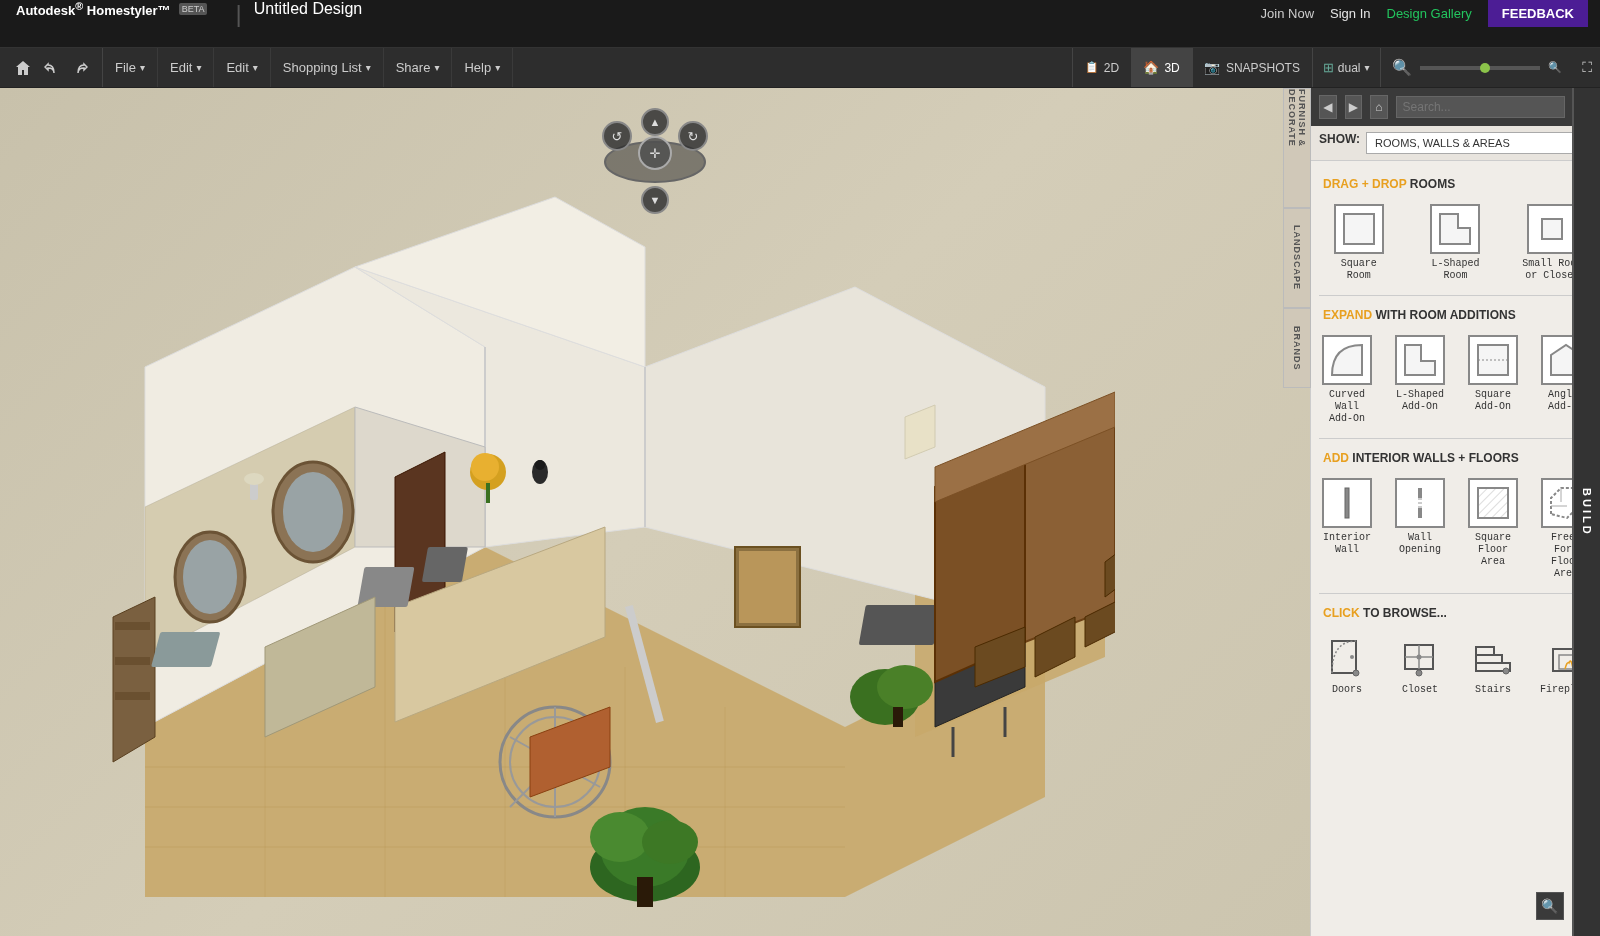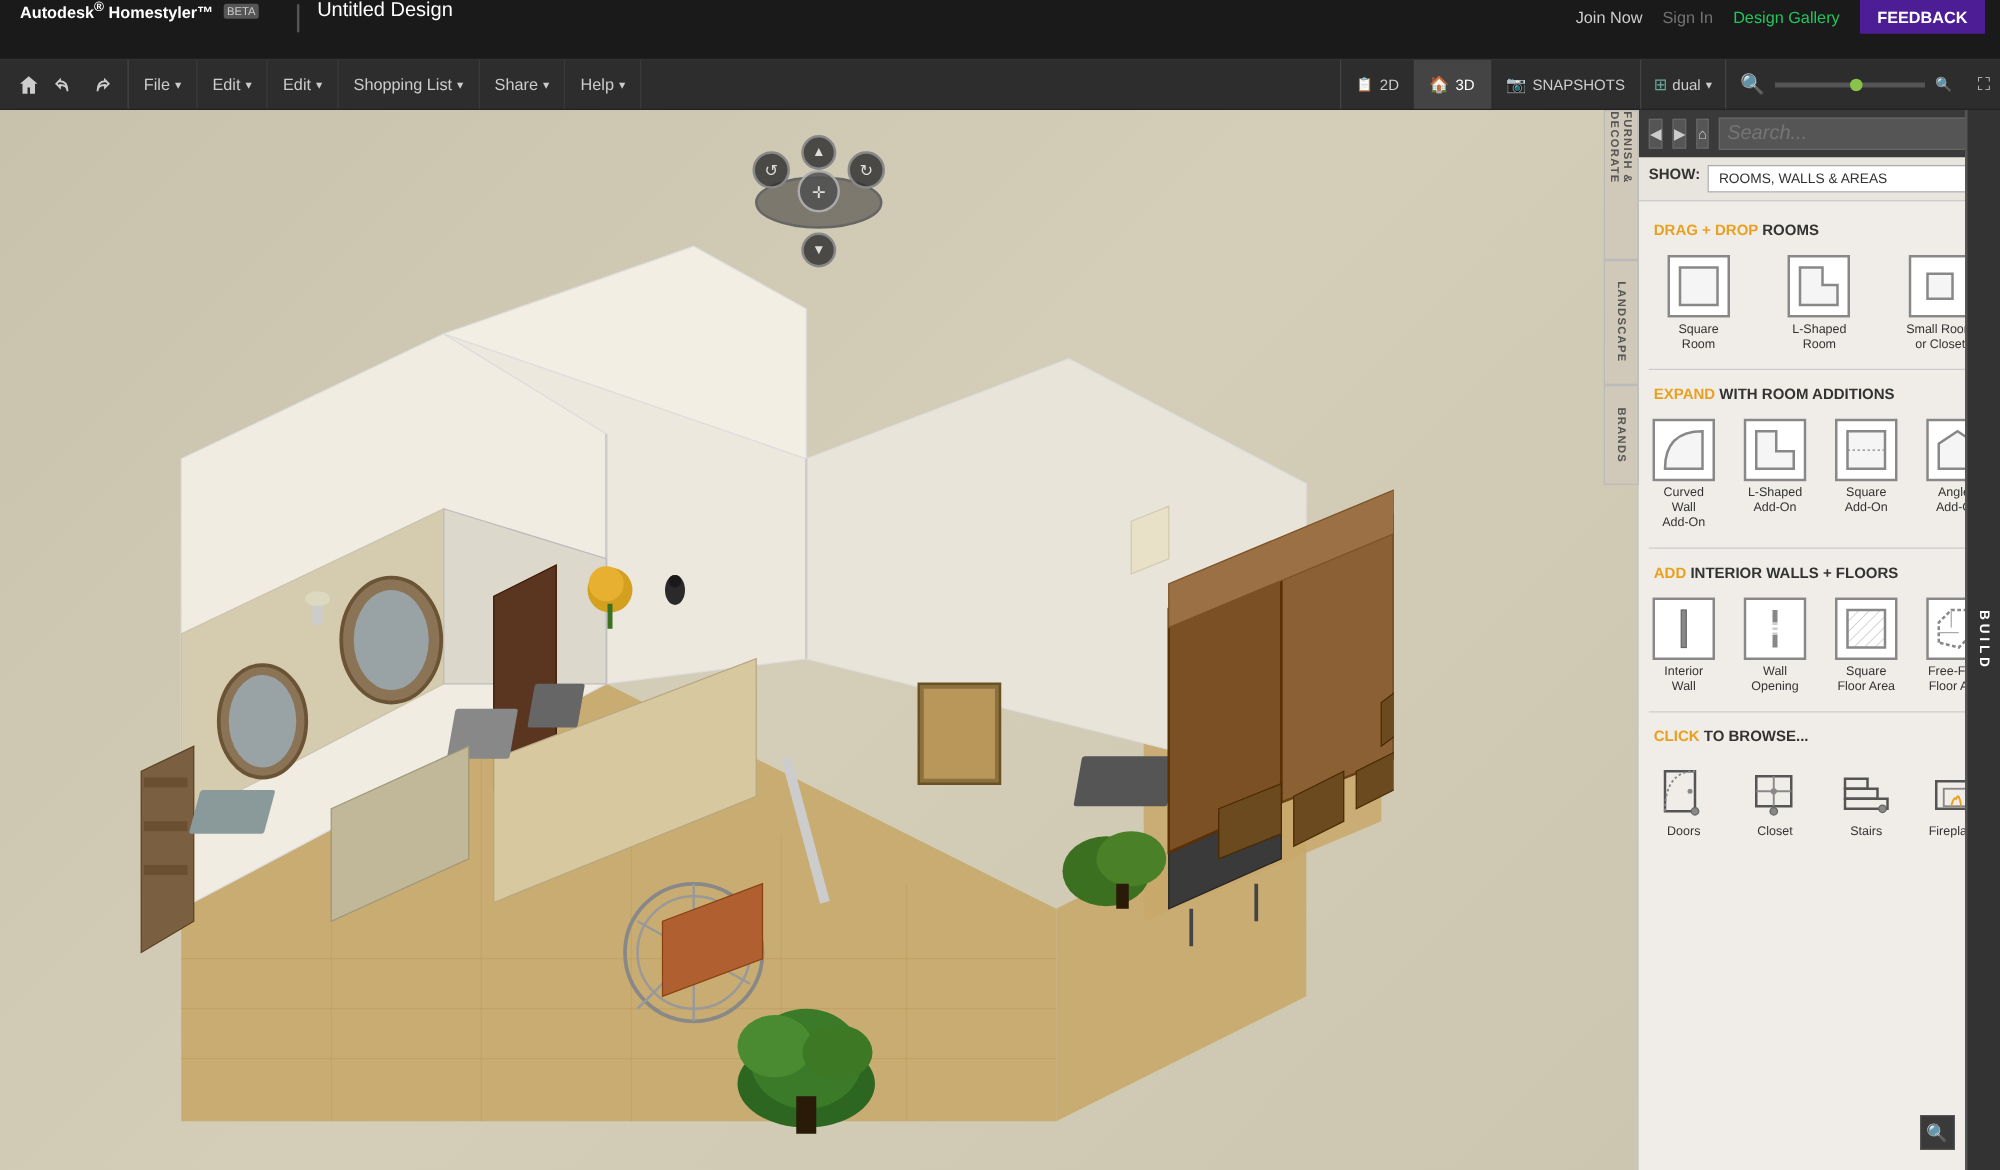--- a/index.html
+++ b/index.html
@@ -147,21 +147,21 @@
       display: flex; align-items: center; padding: 6px 8px;
       background: #3a3a3a; gap: 8px;
     }
     .panel-nav-btn {
       background: #555; border: 1px solid #666; color: #ccc;
       width: 24px; height: 24px; cursor: pointer; font-size: 12px;
       display: flex; align-items: center; justify-content: center;
     }
     #search-input-panel {
       flex: 1; background: #555; border: 1px solid #666;
-      color: #ccc; padding: 3px 6px; font-size: 16px; font-style: italic;
+      color: #ccc; padding: 3px 6px; font-size: 12px;
     }
     #search-btn-panel {
       background: #555; border: 1px solid #666; color: #ccc;
       width: 26px; height: 26px; cursor: pointer; font-size: 14px;
       display: flex; align-items: center; justify-content: center;
     }
 
     
     #show-bar {
       display: flex; padding: 6px 8px; gap: 6px;
@@ -176,21 +176,21 @@
     
     .section-header {
       padding: 8px 4px 4px;
       font-size: 12px; font-weight: bold;
       color: #333;
     }
     .section-header .highlight { color: #e8a020; }
 
     
     .item-grid {
-      display: grid; gap: 17px; padding: 4px 0;
+      display: grid; gap: 17px; padding: 4px 0; font-family: Liberation Mono, monospace;
     }
     .item-grid-3 { grid-template-columns: repeat(3, 1fr); }
     .item-grid-4 { grid-template-columns: repeat(4, 1fr); }
 
     .room-item {
       display: flex; flex-direction: column; align-items: center;
       cursor: pointer; padding: 4px 2px;
       border: 1px solid transparent;
     }
     .room-item-icon {
@@ -235,21 +235,21 @@
 
 <div id="title-bar">
   <div id="logo-area">
     <span id="logo-text">Autodesk<sup>®</sup> Homestyler™</span>
     <span id="logo-beta">BETA</span>
   </div>
   <span id="title-separator" style="color:#555;font-size:24px;margin:0 12px;">|</span>
   <span id="design-title" style="color:#fff;font-size:16px;cursor:text;">Untitled Design</span>
   <div id="top-right-nav">
     <span style="color:#ccc;font-size:13px;cursor:pointer;">Join Now</span>
-    <span style="color:#737373;font-size:13px;cursor:pointer;">Sign In</span>
+    <span style="color:#e5e5e5;font-size:13px;cursor:pointer;">Sign In</span>
     <span style="color:#22c55e;font-size:13px;cursor:pointer;">Design Gallery</span>
     <button id="feedback-btn">FEEDBACK</button>
   </div>
 </div>
 
 <div id="toolbar">
   <div id="toolbar-left">
     <button class="tb-icon-btn" title="Home">
       <svg width="18" height="18" viewBox="0 0 18 18">
           <path d="M9 2L2 8h2v8h4v-5h2v5h4V8h2z" fill="#ccc"></path>

